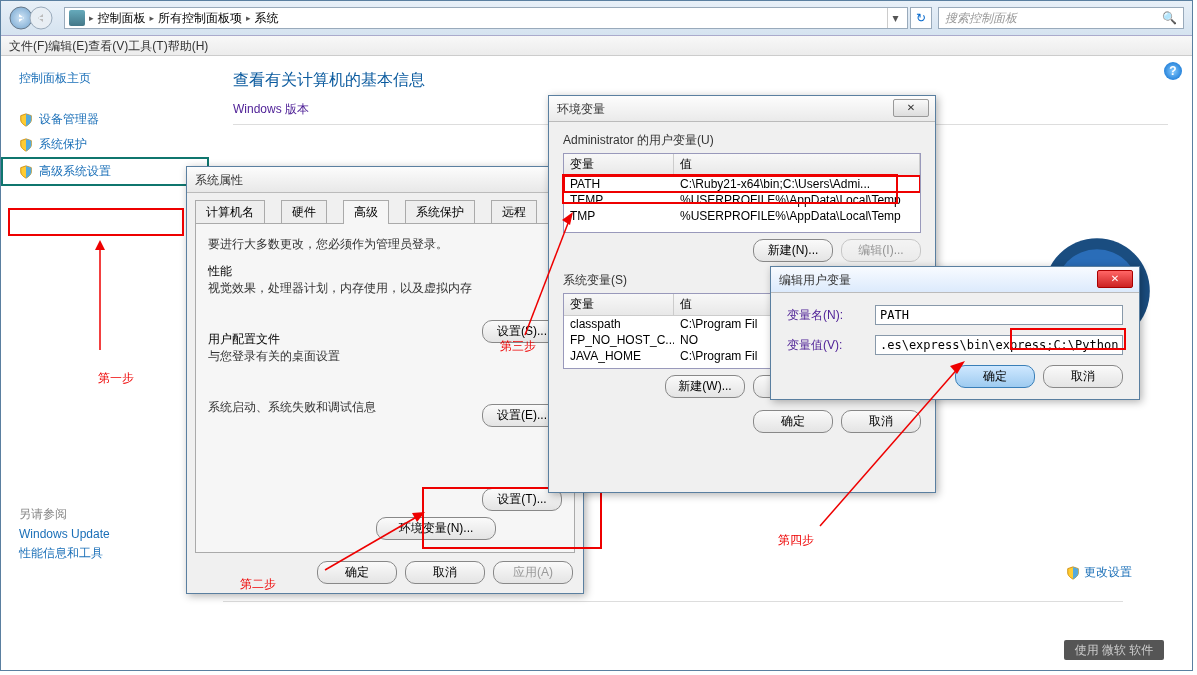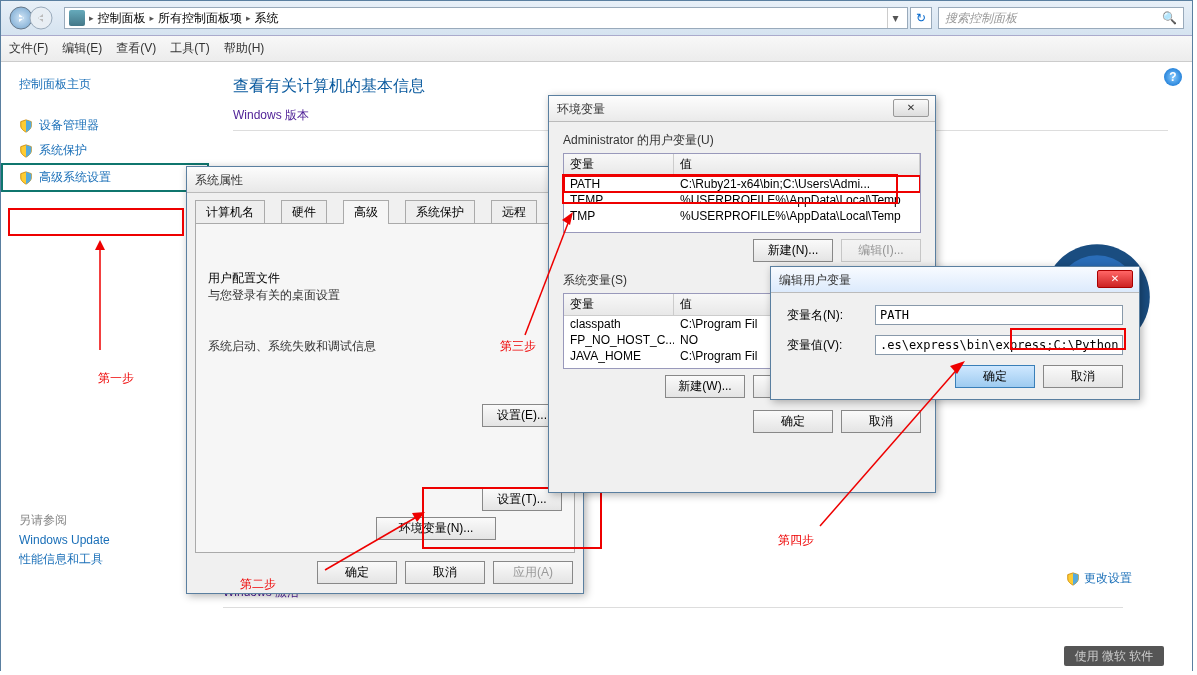--- a/index.html
+++ b/index.html
@@ -12,21 +12,21 @@
 .nav-bar{height:35px;background:linear-gradient(#e8f0f8,#d5e3f0);border-bottom:1px solid #aac;display:flex;align-items:center;padding:0 8px;position:relative}
 .nav-back{width:45px;height:26px}
 .nav-back svg{width:45px;height:26px}
 .addr{margin-left:10px;flex:1;height:22px;border:1px solid #9ab;background:#fff;display:flex;align-items:center;padding:0 4px;gap:4px}
 .addr .ico{width:16px;height:16px;background:linear-gradient(#6ab,#478);border-radius:2px}
 .addr .sep{color:#555;font-size:9px}
 .addr-drop{width:16px;height:20px;border-left:1px solid #ccc;text-align:center;line-height:20px;color:#555}
 .refresh{width:22px;height:22px;border:1px solid #9ab;background:#fff;margin-left:2px;text-align:center;line-height:20px;color:#06c}
 .search-box{width:246px;height:22px;border:1px solid #9ab;background:#fff;margin-left:6px;display:flex;align-items:center;padding:0 6px;color:#999;font-style:italic}
 .search-box .mag{margin-left:auto;color:#555;font-style:normal}
-.menu-bar{height:26px;background:linear-gradient(#f8f8f8,#ececec);border-bottom:1px solid #ccc;display:flex;align-items:center;padding:0 8px;gap:14px}
+.menu-bar{height:20px;background:linear-gradient(#f8f8f8,#ececec);border-bottom:1px solid #ccc;display:flex;align-items:flex-end;padding:0 8px;}
 .menu-bar span{color:#333}
 .body-area{display:flex;height:calc(100% - 57px);position:relative}
 .left-pane{width:208px;background:#fff;padding:12px 0 0 0}
 .lp-title{color:#1a6fb8;font-size:12px;padding:2px 18px;cursor:pointer}
 .lp-link{display:flex;align-items:center;gap:6px;padding:4px 18px;color:#1a6fb8;cursor:pointer}
 .lp-link.sel{background:#fff;border:2px solid #0f766e;padding:4px 16px}
 .lp-sec{margin-top:18px}
 .lp-sec-title{color:#888;padding:2px 18px}
 .right-pane{flex:1;background:#fff;padding:14px 24px;position:relative}
 .rp-h1{color:#0a5a9e;font-size:16px;margin-bottom:10px}
@@ -37,21 +37,21 @@
 
 .dlg-sp{left:186px;top:166px;width:398px;height:428px}
 .dlg-title{height:26px;background:linear-gradient(#fcfcfc,#e8e8e8);border-bottom:1px solid #bbb;padding:0 8px;line-height:26px;color:#333}
 .tabs{display:flex;padding:6px 8px 0 8px;gap:16px}
 .tab{border:1px solid #aaa;border-bottom:none;padding:3px 10px;background:#eee;position:relative;top:1px}
 .tab.active{background:#f6f6f6;z-index:2}
 .tab-body{margin:0 8px 8px 8px;border:1px solid #aaa;background:#f6f6f6;padding:12px;height:330px;position:relative}
 .tb-text{color:#333;margin-bottom:8px}
 .tb-group{margin-top:10px}
 .tb-btn-right{position:absolute;right:12px}
-.tb-btn{border:1px solid #888;background:linear-gradient(#fafafa,#e4e4e4);padding:2px 10px;border-radius:0;min-width:80px;text-align:center;display:inline-block}
+.tb-btn{border:1px solid #888;background:linear-gradient(#fafafa,#e4e4e4);padding:2px 10px;border-radius:10px;min-width:80px;text-align:center;display:inline-block}
 .dlg-bottom{display:flex;justify-content:flex-end;gap:8px;padding:0 10px 10px}
 .dlg-bottom .tb-btn.disabled{color:#999}
 .env-btn-box{position:absolute;left:422px;top:487px;width:180px;height:62px;border:2px solid #e00;display:flex;align-items:center;justify-content:center;z-index:5}
 
 .dlg-env{left:548px;top:95px;width:388px;height:398px;z-index:6}
 .dlg-env .dlg-title{background:linear-gradient(#fdfdfd,#eaeaea)}
 .dlg-close-x{position:absolute;right:6px;top:3px;width:36px;height:18px;border:1px solid #999;border-radius:2px;background:linear-gradient(#fafafa,#ddd);text-align:center;line-height:16px;font-size:10px}
 .env-grp{margin:10px 14px 0 14px}
 .env-grp-title{color:#333;margin-bottom:4px}
 .env-table{border:1px solid #99b;background:#fff;height:80px;overflow:hidden;font-family:"SimSun",monospace}
@@ -63,21 +63,21 @@
 .env-row .c1{width:110px}.env-row .c2{flex:1}
 .env-row.hl{outline:2px solid #e00;outline-offset:-1px}
 .env-btns{display:flex;justify-content:flex-end;gap:8px;margin-top:6px}
 .env-bottom{display:flex;justify-content:flex-end;gap:8px;margin:12px 14px}
 
 .dlg-edit{left:770px;top:266px;width:370px;height:134px;z-index:10;background:#f0f0f0}
 .dlg-edit .dlg-title{background:linear-gradient(#f8fbff,#dceafc);position:relative}
 .dlg-edit .dlg-close-x{background:linear-gradient(#f66,#c22);color:#fff;border-color:#a00}
 .edit-body{padding:12px 16px}
 .edit-row{display:flex;align-items:center;margin-bottom:10px}
-.edit-row label{width:88px;color:#000000}
+.edit-row label{width:88px;color:#4c1d95}
 .edit-row input{flex:1;border:1px solid #89a;padding:2px 4px;font-family:"SimSun",monospace;background:#fff}
 .edit-btns{display:flex;justify-content:flex-end;gap:8px}
 .edit-btns .ok{background:linear-gradient(#cfe8ff,#9ecbf0);border:1px solid #3a7fb8}
 
 .anno{position:absolute;color:#e00;font-family:"SimSun";pointer-events:none;z-index:20}
 .arrow-svg{position:absolute;pointer-events:none;z-index:19}
 .red-box{position:absolute;border:2px solid #e00;pointer-events:none;z-index:18}
 .shield-svg{width:14px;height:14px;vertical-align:middle}
 .ms-badge{position:absolute;right:28px;bottom:8px;width:100px;height:20px;background:#555;color:#ccc;font-size:10px;display:flex;align-items:center;justify-content:center;border-radius:2px;gap:4px}
 </style>
@@ -196,20 +196,26 @@
 <div class="wnd dlg-sp">
   <div class="dlg-title">系统属性</div>
   <div class="tabs">
     <div class="tab">计算机名</div>
     <div class="tab">硬件</div>
     <div class="tab active">高级</div>
     <div class="tab">系统保护</div>
     <div class="tab">远程</div>
   </div>
   <div class="tab-body">
+    <div class="tb-text">要进行大多数更改，您必须作为管理员登录。</div>
+    <div class="tb-group">
+      <div>性能</div>
+      <div class="tb-text">视觉效果，处理器计划，内存使用，以及虚拟内存</div>
+      <div class="tb-btn tb-btn-right" style="top:96px">设置(S)...</div>
+    </div>
     <div class="tb-group" style="margin-top:34px">
       <div>用户配置文件</div>
       <div class="tb-text">与您登录有关的桌面设置</div>
       <div class="tb-btn tb-btn-right" style="top:180px">设置(E)...</div>
     </div>
     <div class="tb-group" style="margin-top:34px">
       <div class="tb-text">系统启动、系统失败和调试信息</div>
       <div class="tb-btn tb-btn-right" style="top:264px">设置(T)...</div>
     </div>
     <div class="tb-btn" style="position:absolute;right:78px;bottom:12px;min-width:120px">环境变量(N)...</div>

